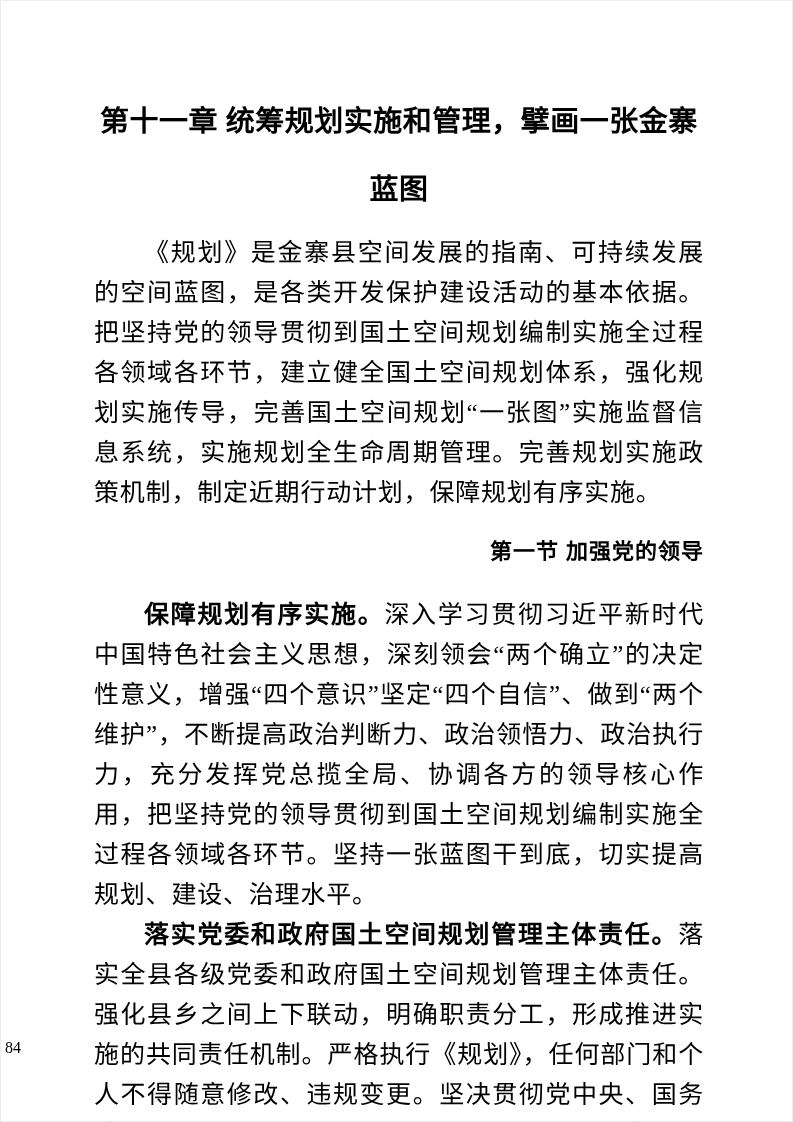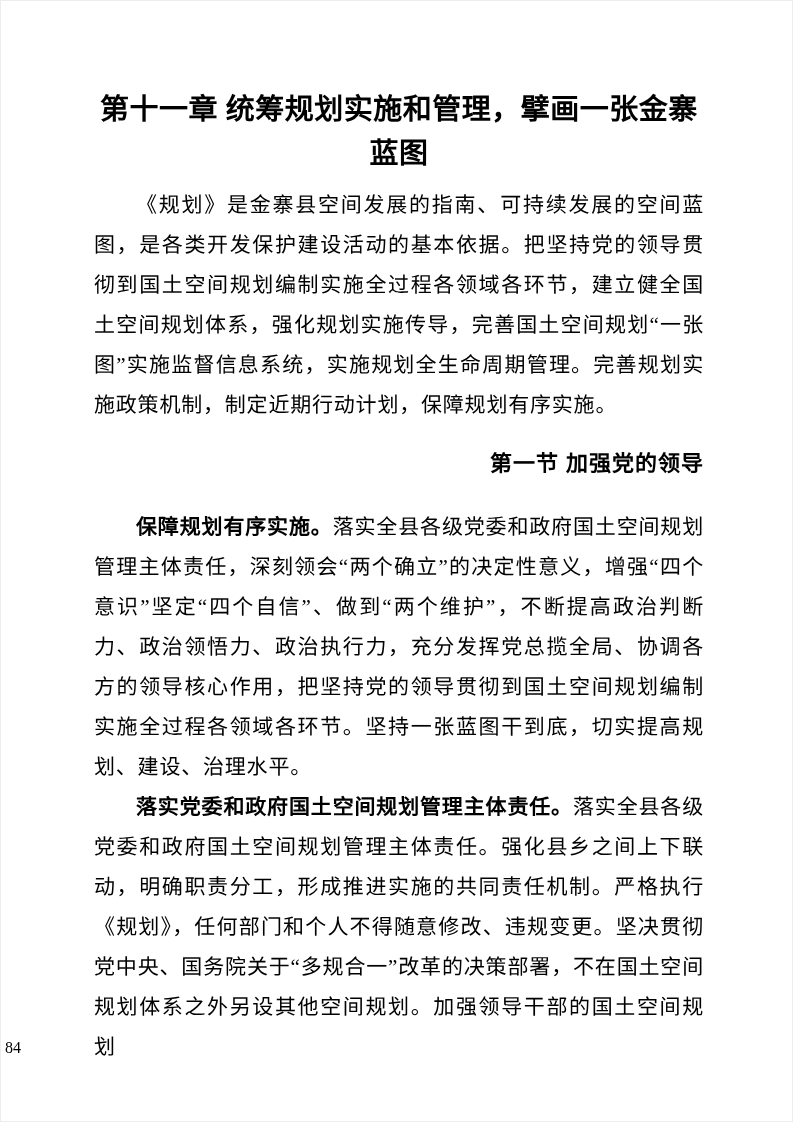--- a/index.html
+++ b/index.html
@@ -25,27 +25,27 @@
   .content {
     position: absolute;
     left: 93px;
     top: 86px;
     width: 610px;
   }
   .chapter-title {
     font-family: "Liberation Serif", "DejaVu Serif", serif;
     font-weight: bold;
     font-size: 29px;
-    line-height: 44px;
+    line-height: 68px;
     text-align: center;
     margin: 0 0 10px 0;
     letter-spacing: 0.5px;
   }
   .body-para {
-    font-size: 21px;
+    font-size: 25px;
     line-height: 40px;
     letter-spacing: 0.8px;
     text-align: justify;
     text-justify: inter-character;
     text-indent: 2em;
     margin: 0;
   }
   .section-heading {
     font-family: "Liberation Sans", "DejaVu Sans", sans-serif;
     font-weight: 600;
@@ -74,21 +74,21 @@
 <div class="doc-page">
   <div class="content">
 
     <h1 class="chapter-title">第十一章 统筹规划实施和管理，擘画一张金寨蓝图</h1>
 
     <p class="body-para">《规划》是金寨县空间发展的指南、可持续发展的空间蓝图，是各类开发保护建设活动的基本依据。把坚持党的领导贯彻到国土空间规划编制实施全过程各领域各环节，建立健全国土空间规划体系，强化规划实施传导，完善国土空间规划“一张图”实施监督信息系统，实施规划全生命周期管理。完善规划实施政策机制，制定近期行动计划，保障规划有序实施。</p>
 
     <h2 class="section-heading">第一节 加强党的领导</h2>
 
     <p class="body-para">
-      <span class="lead-sentence">保障规划有序实施。</span><span>落实全县各级党委和政府国土空间规划管理主体责任，深刻领会“两个确立”的决定性意义，增强“四个意识”坚定“四个自信”、做到“两个维护”，不断提高政治判断力、政治领悟力、政治执行力，充分发挥党总揽全局、协调各方的领导核心作用，把坚持党的领导贯彻到国土空间规划编制实施全过程各领域各环节。坚持一张蓝图干到底，切实提高规划、建设、治理水平。</span>
+      <span class="lead-sentence">保障规划有序实施。</span><span>深入学习贯彻习近平新时代中国特色社会主义思想，深刻领会“两个确立”的决定性意义，增强“四个意识”坚定“四个自信”、做到“两个维护”，不断提高政治判断力、政治领悟力、政治执行力，充分发挥党总揽全局、协调各方的领导核心作用，把坚持党的领导贯彻到国土空间规划编制实施全过程各领域各环节。坚持一张蓝图干到底，切实提高规划、建设、治理水平。</span>
     </p>
 
     <p class="body-para">
       <span class="lead-sentence">落实党委和政府国土空间规划管理主体责任。</span><span>落实全县各级党委和政府国土空间规划管理主体责任。强化县乡之间上下联动，明确职责分工，形成推进实施的共同责任机制。严格执行《规划》，任何部门和个人不得随意修改、违规变更。坚决贯彻党中央、国务院关于“多规合一”改革的决策部署，不在国土空间规划体系之外另设其他空间规划。加强领导干部的国土空间规划</span>
     </p>
 
   </div>
 
   <div class="page-footer">84</div>
 </div>

